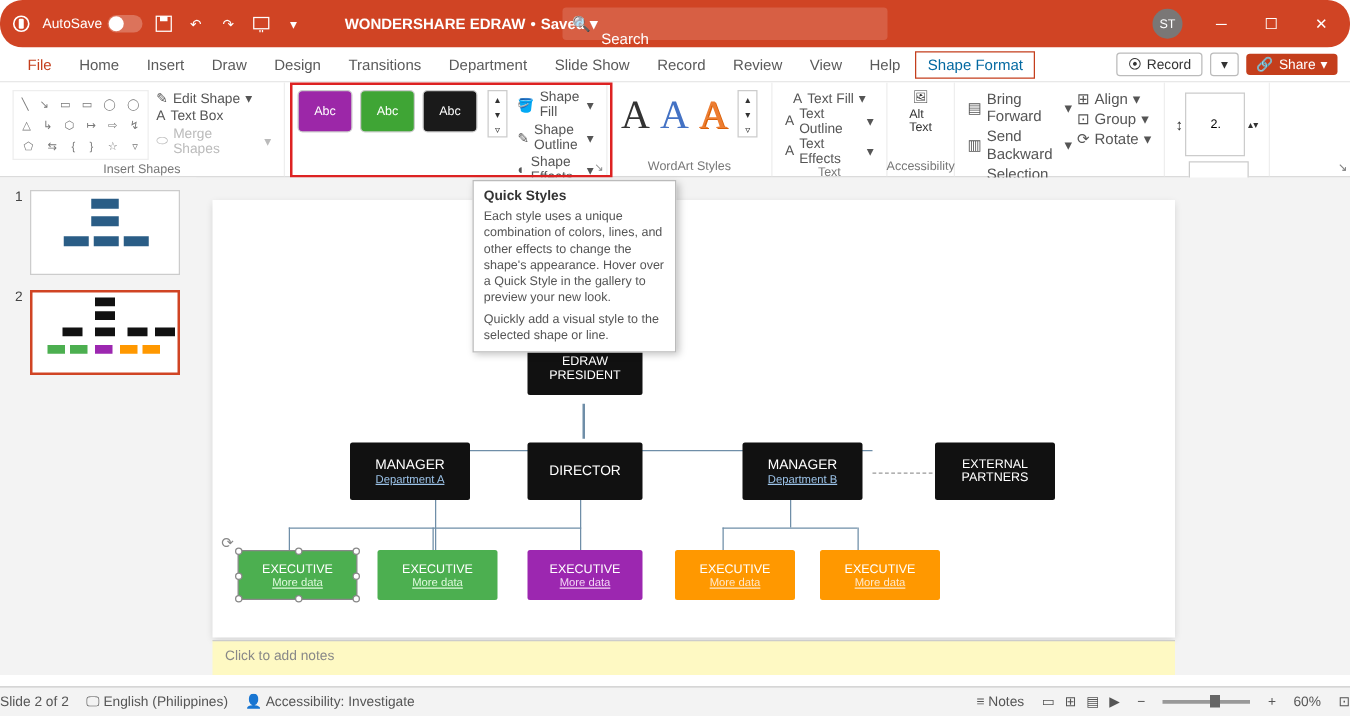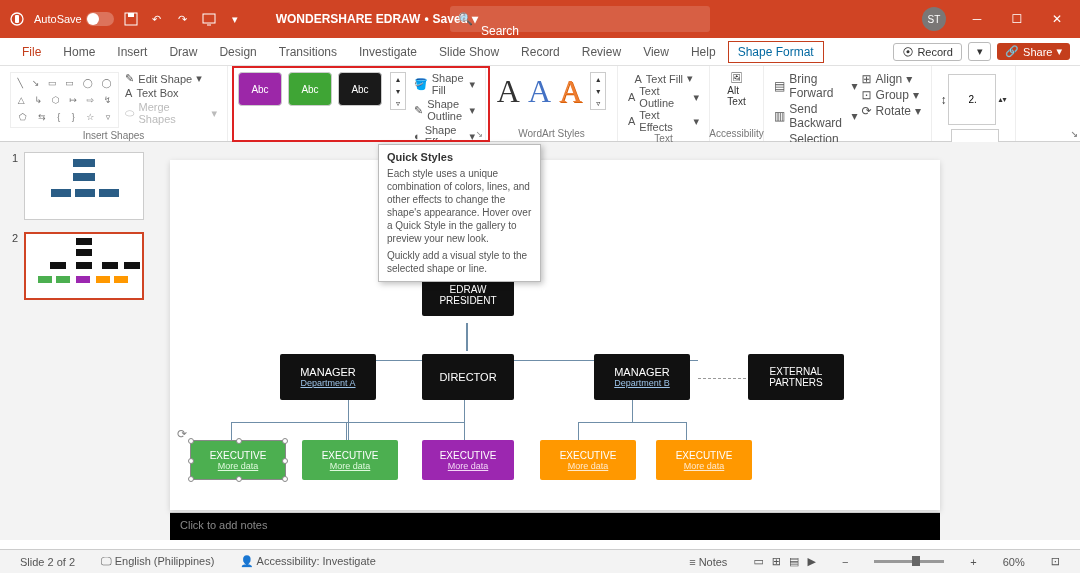--- a/index.html
+++ b/index.html
@@ -1,18 +1,18 @@
 <!DOCTYPE html>
 <html><head>
 <meta charset="utf-8">
 <style>
 *{box-sizing:border-box;margin:0;padding:0;font-family:"Segoe UI",Arial,sans-serif;}
 body{background:#fff;width:1080px;height:573px;overflow:hidden;position:relative;font-size:12px;color:#333;}
 
-.titlebar{height:38px;background:#d04424;display:flex;align-items:center;padding:0 8px;color:#fff;}
+.titlebar{height:38px;background:#d04424;display:flex;align-items:center;padding:0 8px;color:#fff;border-radius:18px;}
 .tb-left{display:flex;align-items:center;gap:8px;font-size:11px;}
 .autosave-toggle{display:flex;align-items:center;gap:4px;}
 .toggle-track{width:28px;height:14px;background:rgba(255,255,255,0.25);border-radius:8px;position:relative;}
 .toggle-knob{position:absolute;left:1px;top:1px;width:12px;height:12px;background:#fff;border-radius:50%;}
 .tb-icon{width:18px;height:18px;display:flex;align-items:center;justify-content:center;}
 .doc-name{font-weight:600;font-size:12px;margin-left:24px;display:flex;align-items:center;gap:4px;}
 .search{margin-left:auto;margin-right:auto;position:absolute;left:450px;top:6px;width:260px;height:26px;background:rgba(255,255,255,0.15);border-radius:3px;display:flex;align-items:center;padding:0 8px;color:#fff;gap:8px;}
 .search input{background:transparent;border:none;outline:none;color:#fff;font-size:12px;flex:1;margin-top:24px;}
 .search input::placeholder{color:#fff;}
 .tb-right{position:absolute;right:6px;top:4px;display:flex;align-items:center;gap:6px;}
@@ -96,23 +96,23 @@
 .exe.purple{background:#9c27b0;}
 .exe.orange{background:#ff9800;}
 .exe .sub{color:#dffadd;}
 .purple .sub{color:#f3d6f5;}
 .orange .sub{color:#ffe9cc;}
 .sel-handle{width:6px;height:6px;background:#fff;border:1px solid #888;border-radius:50%;position:absolute;}
 .rot-handle{position:absolute;left:-14px;top:-14px;font-size:12px;color:#888;}
 .line{position:absolute;background:#6f8ea8;}
 .line.dash{background:none;border-top:1px dashed #999;}
 
-.notes{position:absolute;left:170px;bottom:0;width:770px;height:28px;background:#000000;border-top:1px solid #ccc;padding:6px 10px;color:#888;font-size:11px;}
-
-.status{position:absolute;left:0;bottom:0;width:1080px;height:24px;background:#f3f3f3;border-top:1px solid #ccc;display:flex;align-items:center;font-size:11px;color:#555;padding:0 20px;gap:26px;}
+.notes{position:absolute;left:170px;bottom:0;width:770px;height:28px;background:#fef9c3;border-top:1px solid #ccc;padding:6px 10px;color:#888;font-size:11px;}
+
+.status{position:absolute;left:0;bottom:0;width:1080px;height:24px;background:#f3f3f3;border-top:1px solid #ccc;display:flex;align-items:center;font-size:11px;color:#555;padding:0 0;gap:14px;}
 .status .spacer{flex:1;}
 .view-icons{display:flex;gap:8px;align-items:center;}
 .zoom-slider{width:70px;height:3px;background:#999;position:relative;}
 .zoom-knob{width:8px;height:10px;background:#666;position:absolute;left:38px;top:-4px;}
 
 svg{display:block;}
 </style>
 </head>
 <body>
 
@@ -161,21 +161,21 @@
   </div>
 </div>
 
 <div class="menubar">
   <span class="menu-item file">File</span>
   <span class="menu-item">Home</span>
   <span class="menu-item">Insert</span>
   <span class="menu-item">Draw</span>
   <span class="menu-item">Design</span>
   <span class="menu-item">Transitions</span>
-  <span class="menu-item">Investigate</span>
+  <span class="menu-item">Department</span>
   <span class="menu-item">Slide Show</span>
   <span class="menu-item">Record</span>
   <span class="menu-item">Review</span>
   <span class="menu-item">View</span>
   <span class="menu-item">Help</span>
   <span class="menu-item active">Shape Format</span>
 </div>
 <div class="mode-row">
   <div class="mode-btn">⦿ <span>Record</span></div>
   <div class="mode-btn">▾</div>

